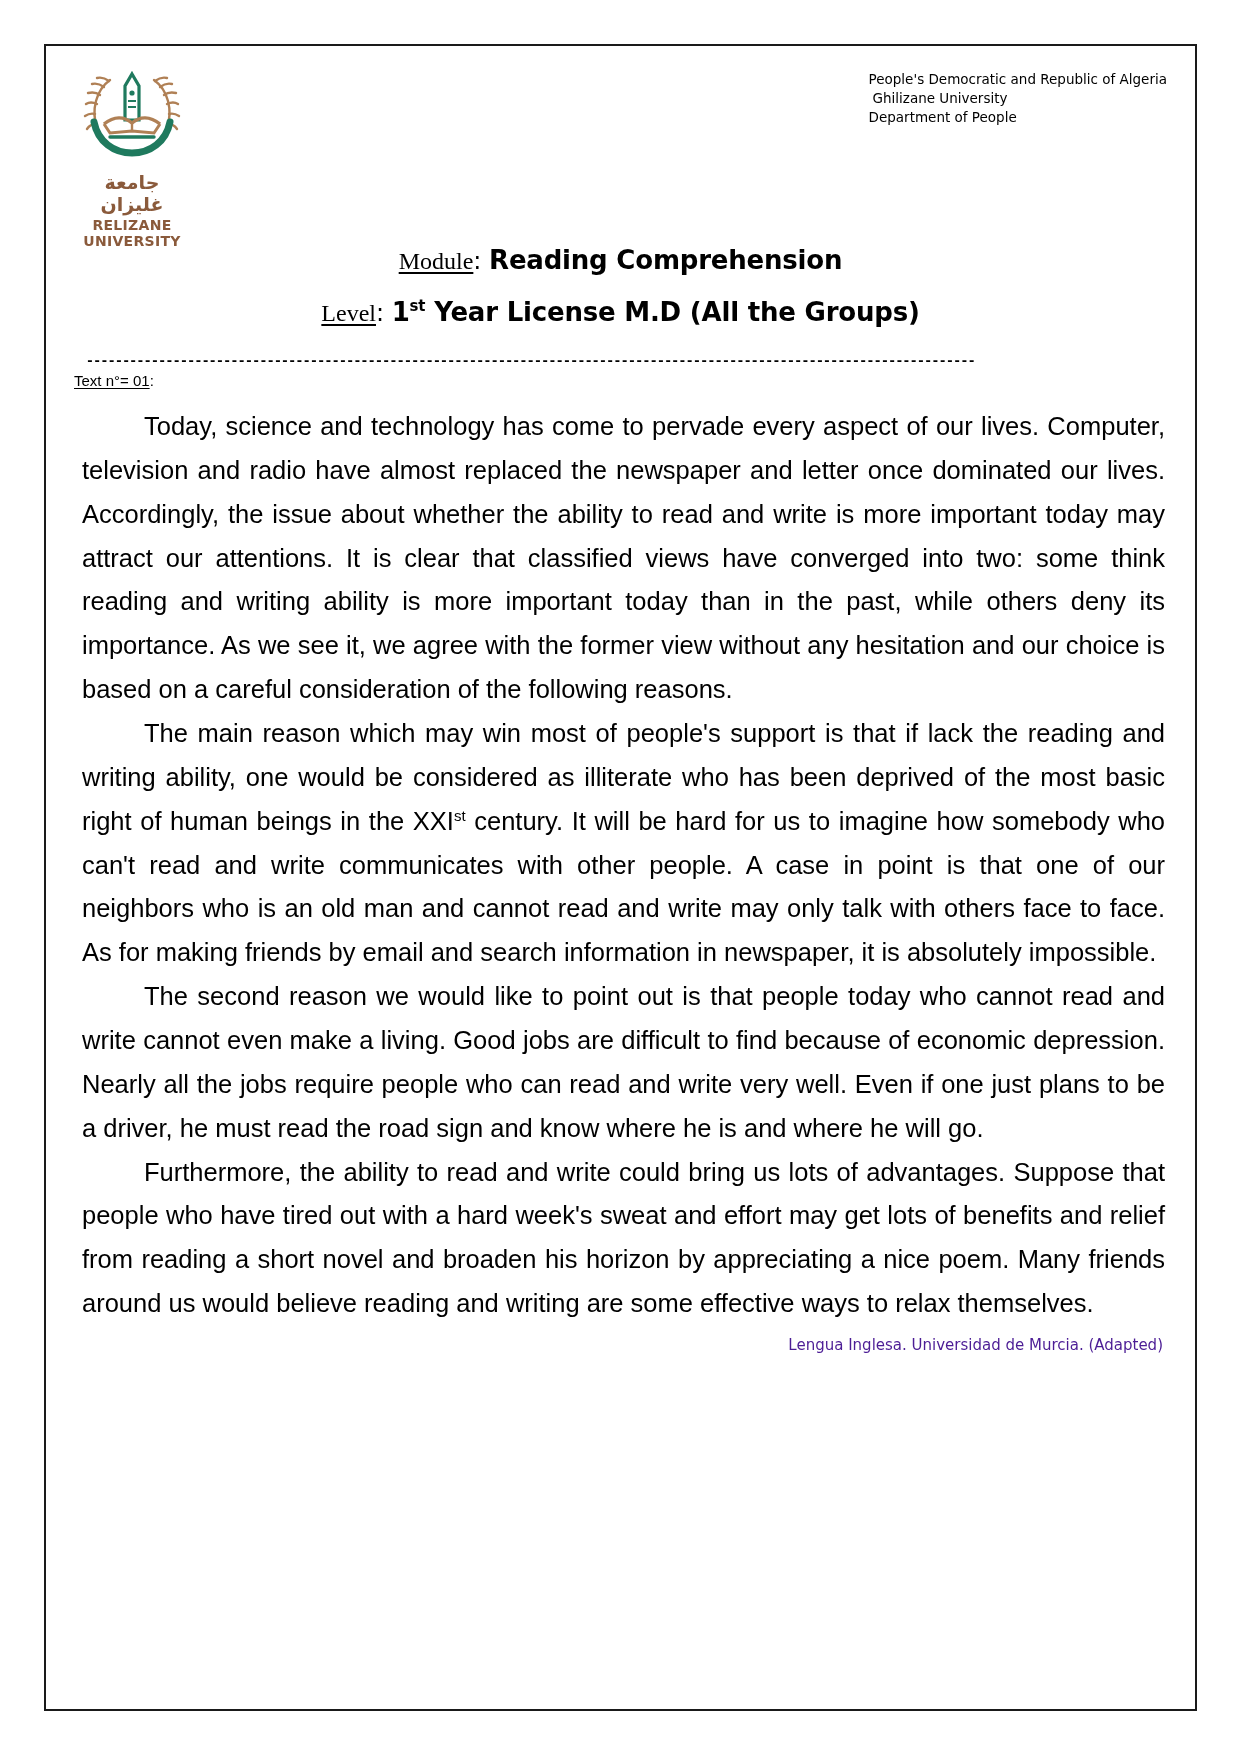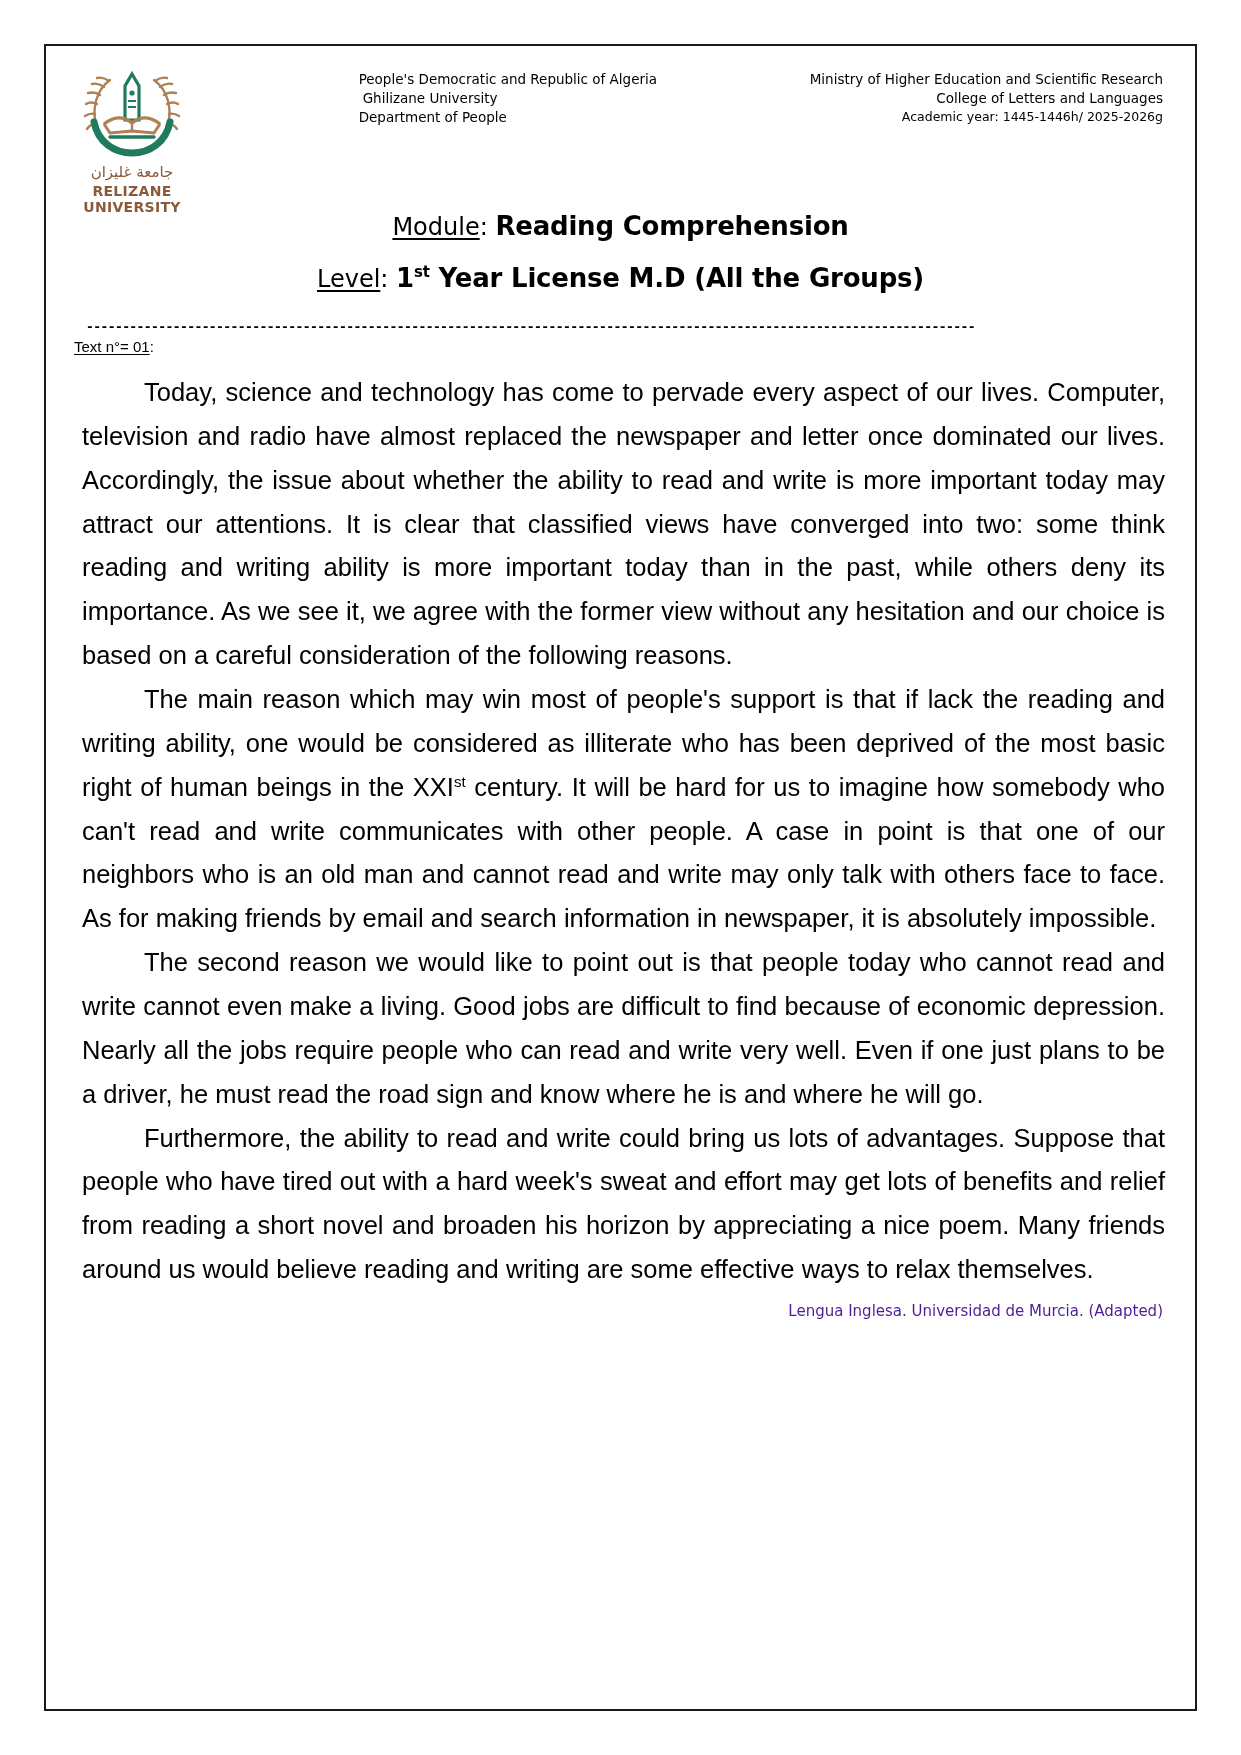--- a/index.html
+++ b/index.html
@@ -43,24 +43,24 @@
 
   .logo-block {
     width: 120px;
     flex: 0 0 120px;
     text-align: center;
     padding-top: 2px;
   }
   .logo-svg { display:block; margin: 0 auto; }
   .logo-ar {
     font-family: "DejaVu Sans", sans-serif;
-    font-size: 15px;
-    font-weight: normal;
+    font-size: 19px;
+    font-weight: bold;
     color: #8a5a3b;
-    margin-top: 5px;
+    margin-top: 13px;
     letter-spacing: 0.5px;
   }
   .logo-en {
     font-family: "DejaVu Sans", sans-serif;
     font-size: 14px;
     font-weight: bold;
     color: #8a5a3b;
     letter-spacing: 0.3px;
     margin-top: 2px;
   }
@@ -90,21 +90,21 @@
     white-space: nowrap;
   }
   .t-module { margin-top: 2px; }
   .t-level  { margin-top: 22px; }
 
   .lbl {
     font-family: "DejaVu Sans", sans-serif;
     font-size: 24px;
     font-weight: normal;
   }
-  .lbl u { text-decoration: underline; text-underline-offset: 3px; }
+  .lbl u { text-decoration: underline; text-underline-offset: 3px; font-family: Liberation Serif, serif; }
 
   .val {
     font-family: "DejaVu Sans", sans-serif;
     font-size: 26px;
     font-weight: bold;
     letter-spacing: -0.2px;
   }
   .sup {
     font-size: 15px;
     font-weight: bold;
@@ -205,25 +205,20 @@
         <div class="logo-ar">جامعة غليزان</div>
         <div class="logo-en">RELIZANE UNIVERSITY</div>
       </div>
 
       <div class="head-col head-left">
         <div class="l1">People's Democratic and Republic of Algeria</div>
         <div class="l2">Ghilizane University</div>
         <div class="l3">Department of People</div>
       </div>
 
-      <div class="head-col head-right">
-        <div class="r1">Ministry of Higher Education and Scientific Research</div>
-        <div class="r2">College of Letters and Languages</div>
-        <div class="r3">Academic year: 1445-1446h/ 2025-2026g</div>
-      </div>
     </div>
 
     <div class="title-wrap">
       <div class="title-line t-module">
         <span class="lbl"><u>Module</u><span>: </span></span><span class="val">Reading Comprehension</span>
       </div>
       <div class="title-line t-level">
         <span class="lbl"><u>Level</u><span>: </span></span><span class="val"><span>1</span><span class="sup">st</span><span> Year License M.D (All the Groups)</span></span>
       </div>
     </div>

